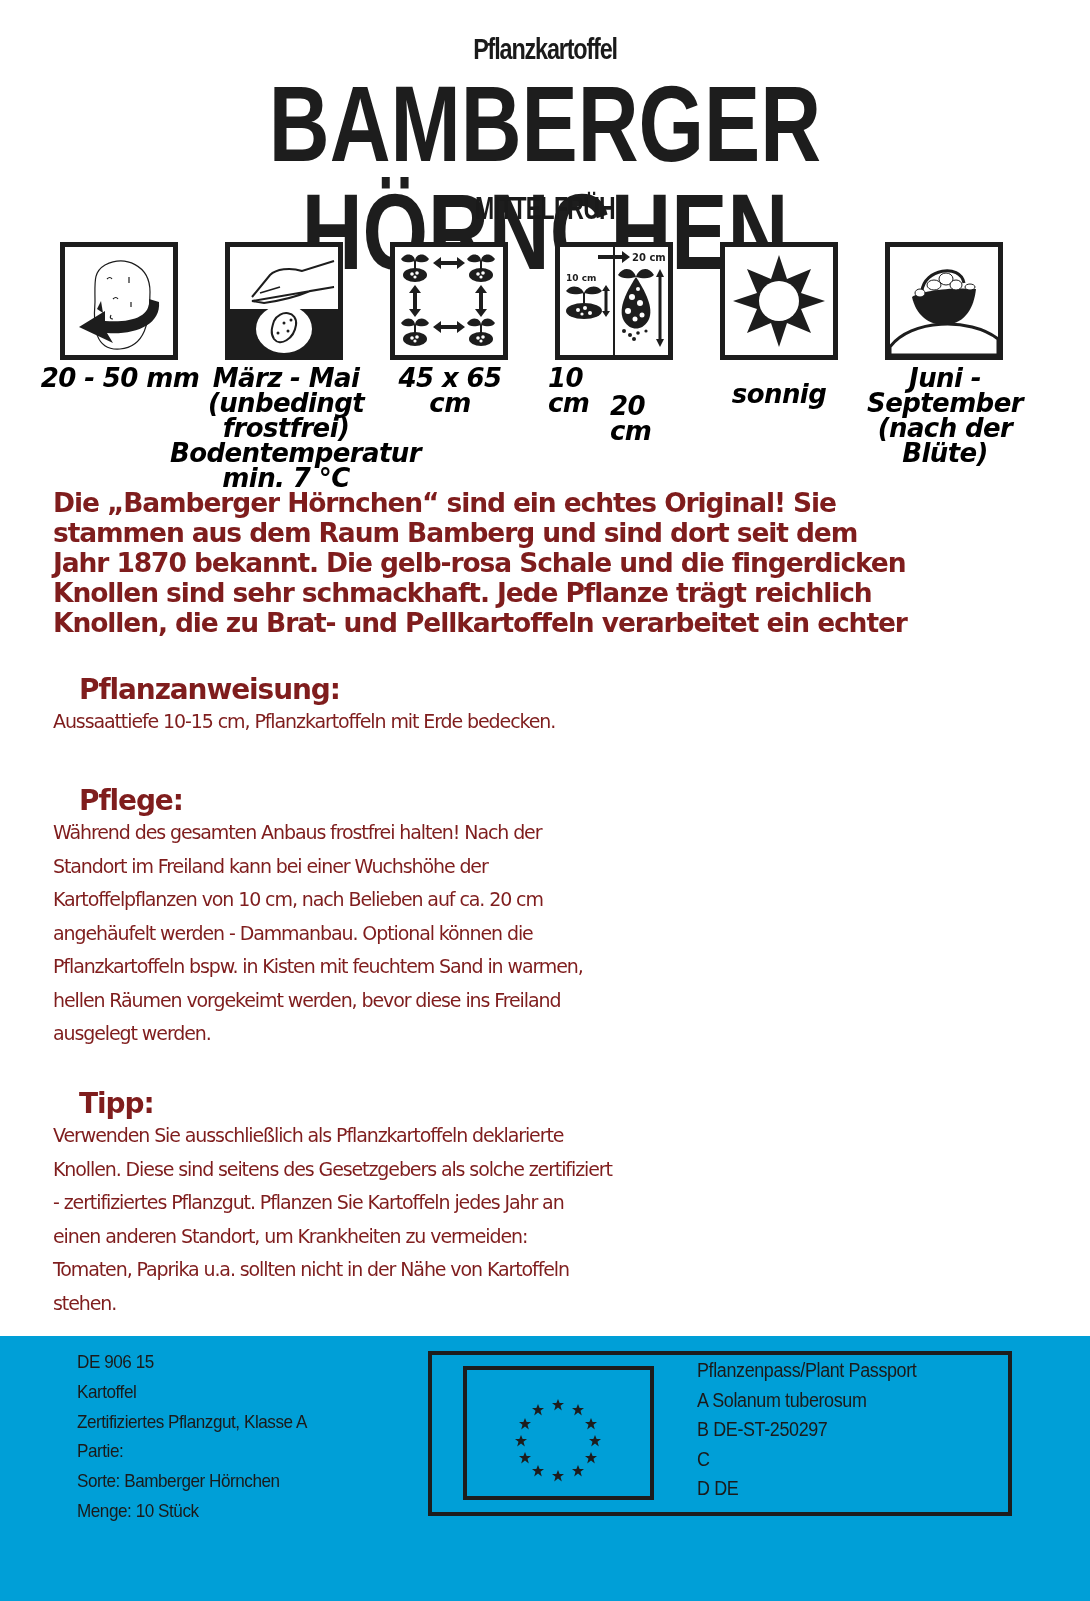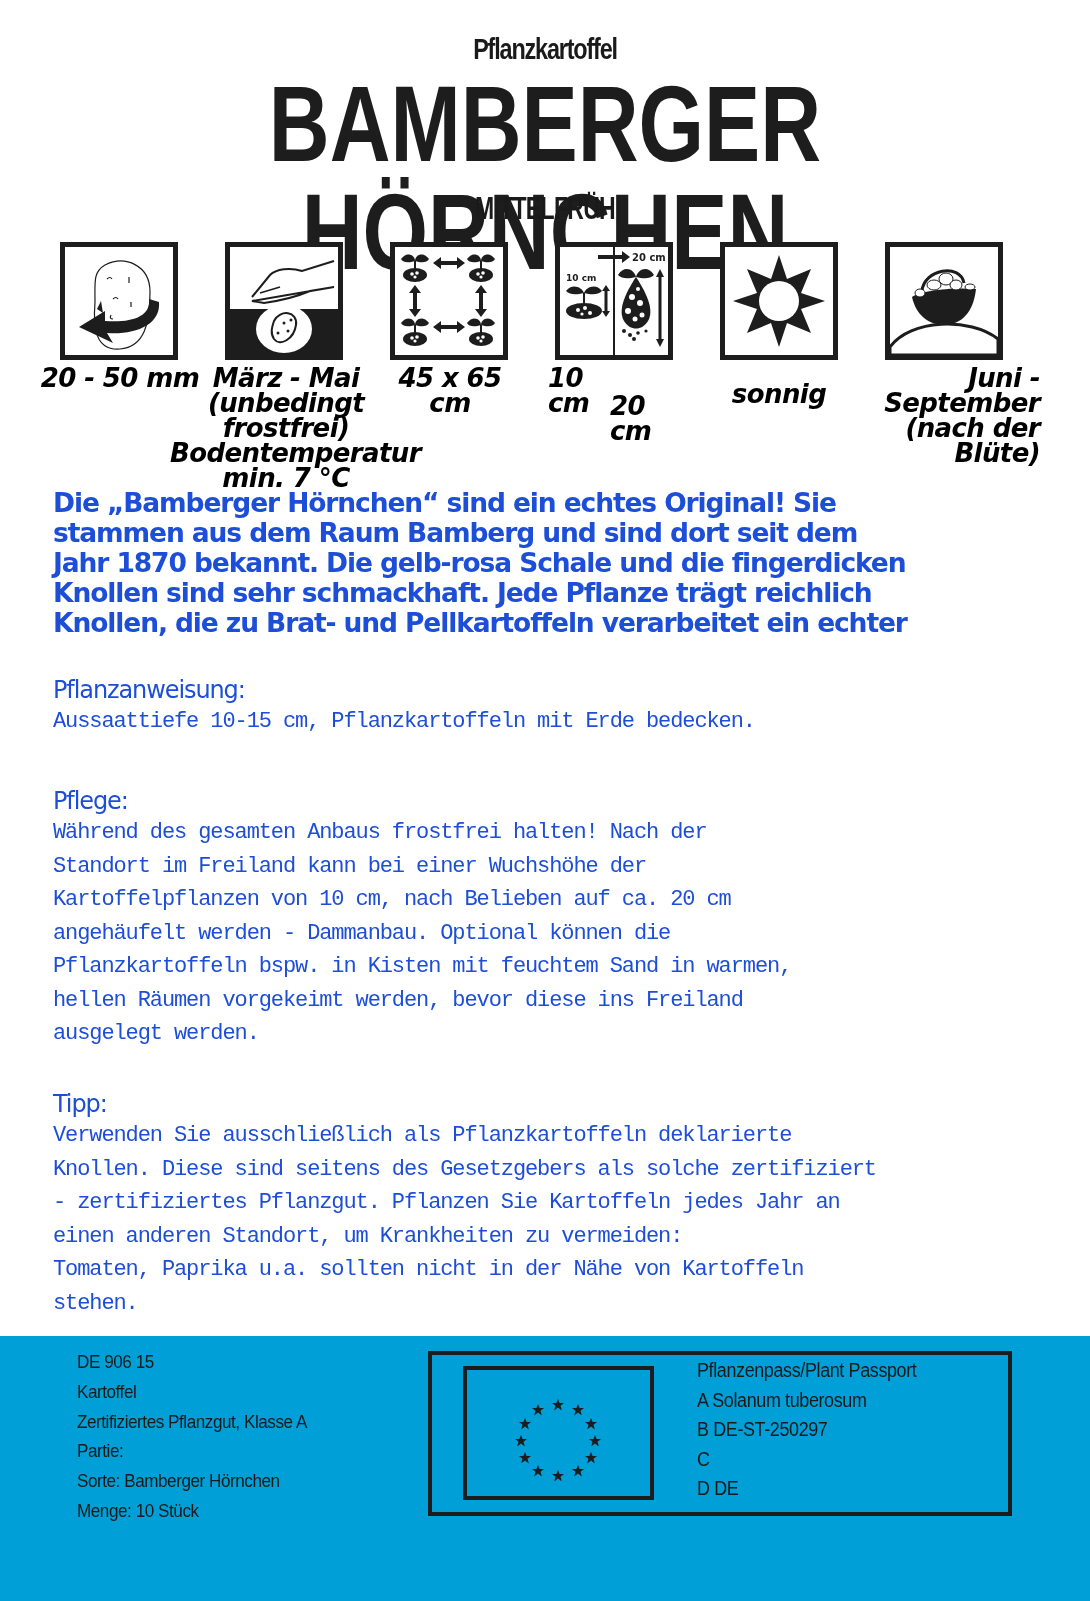--- a/index.html
+++ b/index.html
@@ -31,25 +31,25 @@
 
   .icon-label {
     position: absolute; text-align: center; font-family: "DejaVu Sans", sans-serif;
     font-weight: 700; font-size: 26px; line-height: 25px; color: #000000;
     letter-spacing: -0.6px;
     font-style: italic;
   }
 
   .text-block {
     position: absolute; left: 53px; width: 1000px; font-family: "DejaVu Sans", sans-serif;
-    color: #1d4ed8; letter-spacing: -1.1px;
+    color: #7f1d1d; letter-spacing: -1.1px;
   }
   .intro { top: 488px; font-weight: 700; font-size: 26.5px; line-height: 30px; }
-  .heading { font-weight: 400; font-size: 24px; line-height: 30px; }
-  .body { font-weight: 400; font-size: 22px; line-height: 33.5px; font-family: Liberation Mono, monospace; }
+  .heading { font-weight: 700; font-size: 28px; line-height: 30px; margin-left: 26px; }
+  .body { font-weight: 400; font-size: 19px; line-height: 33.5px; }
 
   .blue-band {
     position: absolute; left: 0; top: 1336px; width: 1090px; height: 265px; background: #009fd7;
   }
   .meta-left {
     position: absolute; left: 77px; top: 1347px; font-family: "Liberation Sans", sans-serif;
     font-size: 19px; line-height: 29.8px; color: #1a1a1a; letter-spacing: -0.5px;
     transform: scaleX(0.9); transform-origin: left;
   }
   .passport-outer {
@@ -207,21 +207,21 @@
     <path d="M32 44 C34 22 70 16 74 36" fill="none" stroke="#1d1d1d" stroke-width="3"></path>
     <g fill="#fff" stroke="#1d1d1d" stroke-width="1">
       <ellipse cx="44" cy="38" rx="7" ry="5"></ellipse>
         <ellipse cx="56" cy="32" rx="7" ry="6"></ellipse>
       <ellipse cx="66" cy="38" rx="6" ry="5"></ellipse>
         <ellipse cx="30" cy="46" rx="5" ry="4"></ellipse>
       <ellipse cx="80" cy="40" rx="5" ry="3"></ellipse>
     </g>
   </svg>
 </div>
-<div class="icon-label" style="left:850px; width:190px; top:366px;text-align:right;">
+<div class="icon-label" style="left:850px; width:190px; top:366px;">
   <div>Juni - September</div>
   <div>(nach der Blüte)</div>
 </div>
 
 <div class="text-block intro">
   <div>Die „Bamberger Hörnchen“ sind ein echtes Original! Sie</div>
   <div>stammen aus dem Raum Bamberg und sind dort seit dem</div>
   <div>Jahr 1870 bekannt. Die gelb-rosa Schale und die fingerdicken</div>
   <div>Knollen sind sehr schmackhaft. Jede Pflanze trägt reichlich</div>
   <div>Knollen, die zu Brat- und Pellkartoffeln verarbeitet ein echter</div>

